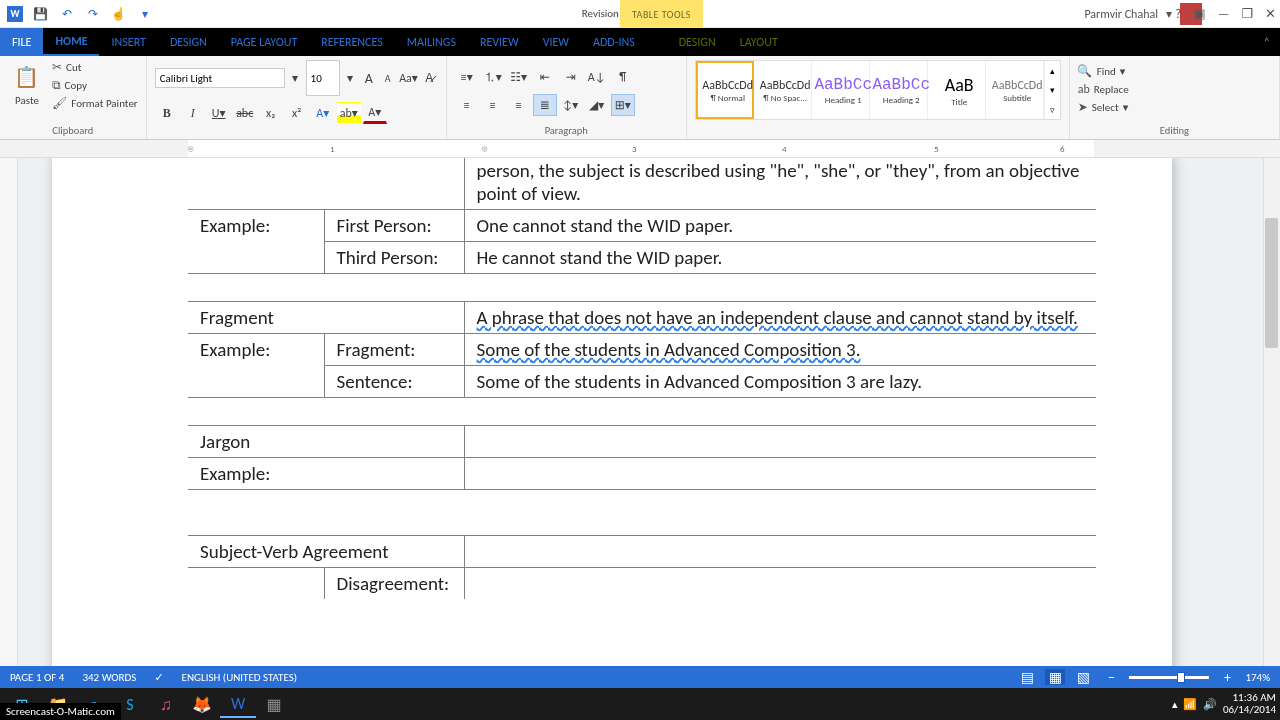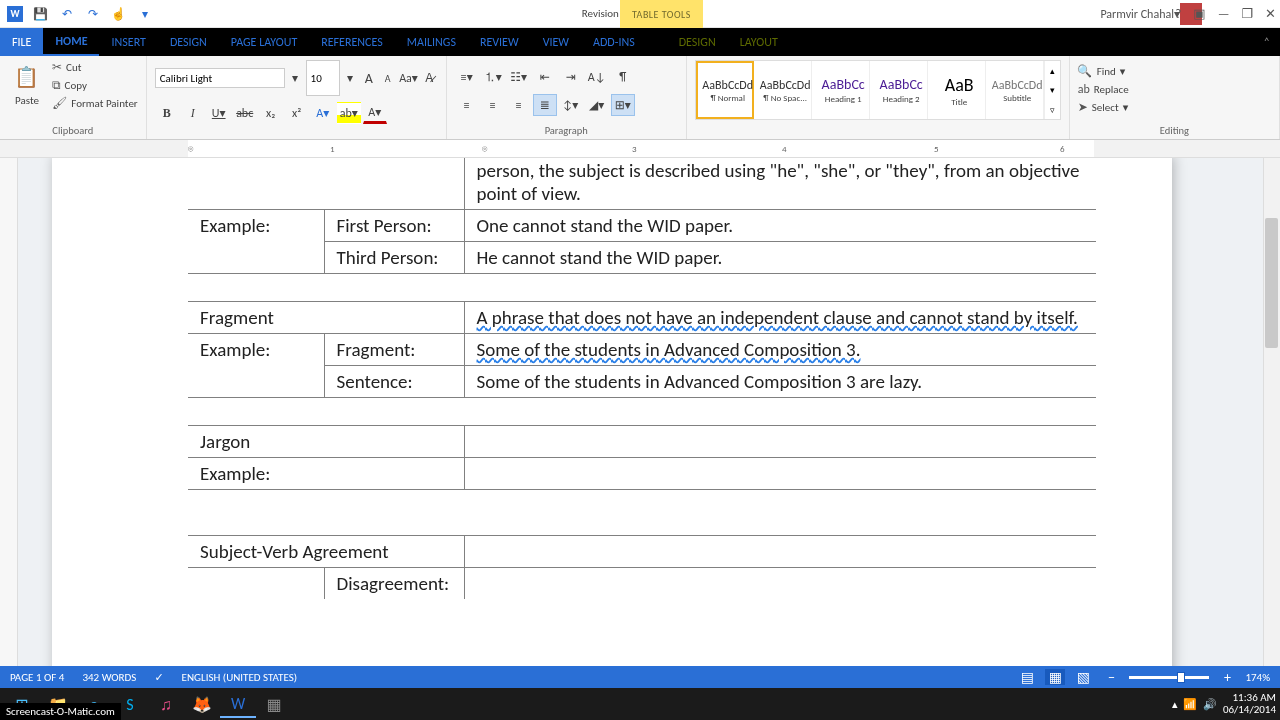--- a/index.html
+++ b/index.html
@@ -11,21 +11,21 @@
 .qat .qicon { width: 18px; height: 18px; display: flex; align-items: center; justify-content: center; font-size: 12px; color: #2a6fd6; cursor: pointer; }
 .qicon.save::before { content: "💾"; }
 .qicon.undo::before { content: "↶"; }
 .qicon.redo::before { content: "↷"; }
 .qicon.touch::before { content: "☝"; }
 .qicon.word::before { content: "W"; background:#2a6fd6; color:#fff; width:16px;height:16px; font-weight:bold; font-size:10px; display:flex;align-items:center;justify-content:center;}
 .title-center { position: absolute; left: 50%; transform: translateX(-50%); white-space: nowrap; }
 .table-tools { position:absolute; left:620px; top:0; height:28px; background:#ffe36a; font-size:10px; letter-spacing:.5px; color:#726a2e; display:flex;align-items:center; padding:0 12px; }
 .win-btns { position: absolute; right: 4px; display: flex; gap: 12px; align-items:center; }
 .win-btns span { font-size: 13px; color:#555; cursor:pointer; }
-.user { position:absolute; right:78px; font-size:12px; color:#555; display:flex; align-items:center; gap:0;}
+.user { position:absolute; right:78px; font-size:12px; color:#555; display:flex; align-items:center; gap:8px;}
 .avatar{width:22px;height:22px;background:#c04040;display:inline-block;}
 
 
 .tabs { height: 28px; background:#000000; display:flex; align-items:stretch; font-size:12px; }
 .tabs .tab { padding:0 12px; display:flex; align-items:center; color:#2a6fd6; cursor:pointer; }
 .tabs .tab.file { background:#2a6fd6; color:#fff; }
 .tabs .tab.active { border-bottom:2px solid #2a6fd6; color:#2a6fd6; font-weight:600; }
 .tabs .tab.tool { color:#5d6a00; }
 .tabs .collapse { margin-left:auto; padding:0 10px; display:flex; align-items:center; color:#888; cursor:pointer;}
 
@@ -45,21 +45,21 @@
 .iconrow { display:flex; gap:2px; margin-top:6px; }
 .rbtn { width:24px; height:22px; display:flex; align-items:center; justify-content:center; font-size:12px; color:#444; cursor:pointer; border:1px solid transparent;}
 .rbtn.active{background:#cde0f5;border-color:#9ac2ec;}
 .rbtn.bold{font-weight:bold;font-family:"Times New Roman";}
 .rbtn.italic{font-style:italic;font-family:"Times New Roman";}
 .rbtn.underline{text-decoration:underline;}
 .rbtn.strike{text-decoration:line-through;}
 .styles-gallery{display:flex;gap:0;border:1px solid #ddd;background:#fff;}
 .style-item{width:58px;height:58px;border-right:1px solid #eee;display:flex;flex-direction:column;align-items:center;justify-content:center;font-size:9px;color:#444;cursor:pointer;padding-left:6px;}
 .style-item .preview{font-size:12px;color:#333;}
-.style-item.h .preview{color:#4c1d95;font-size:14px;}
+.style-item.h .preview{color:#8b5cf6;font-size:16px;font-family:Liberation Mono, monospace;}
 .style-item.t .preview{font-size:18px;color:#000;}
 .style-item:first-child{border:1px solid #f2b01e;background:#fff;box-shadow:inset 0 0 0 1px #f2b01e;}
 .gallery-arrows{width:16px;display:flex;flex-direction:column;border-left:1px solid #eee;}
 .gallery-arrows span{flex:1;display:flex;align-items:center;justify-content:center;font-size:9px;cursor:pointer;}
 
 
 .ruler { height:18px; background:#fff; border-bottom:1px solid #ddd; position:relative; font-size:9px; color:#666;}
 .ruler .shade{position:absolute;top:0;bottom:0;background:#f2f2f2;}
 .ruler .tick{position:absolute;top:3px;}
 

